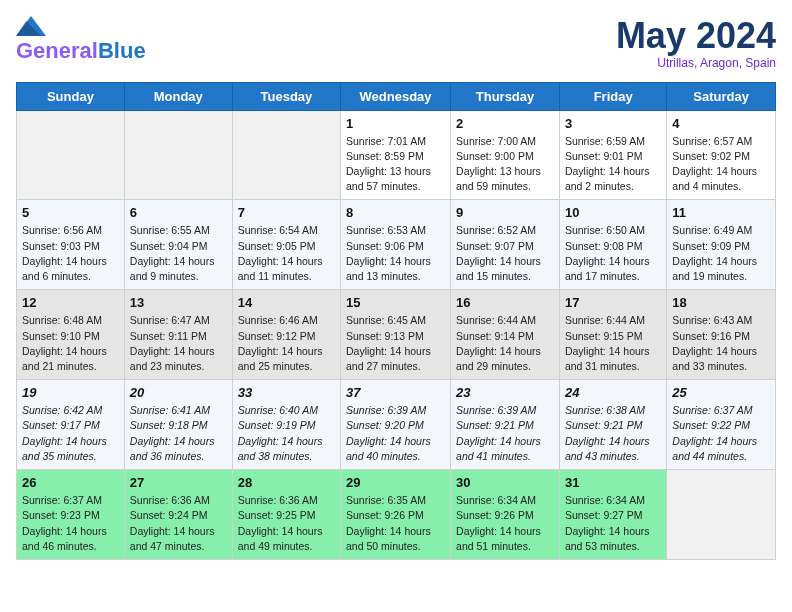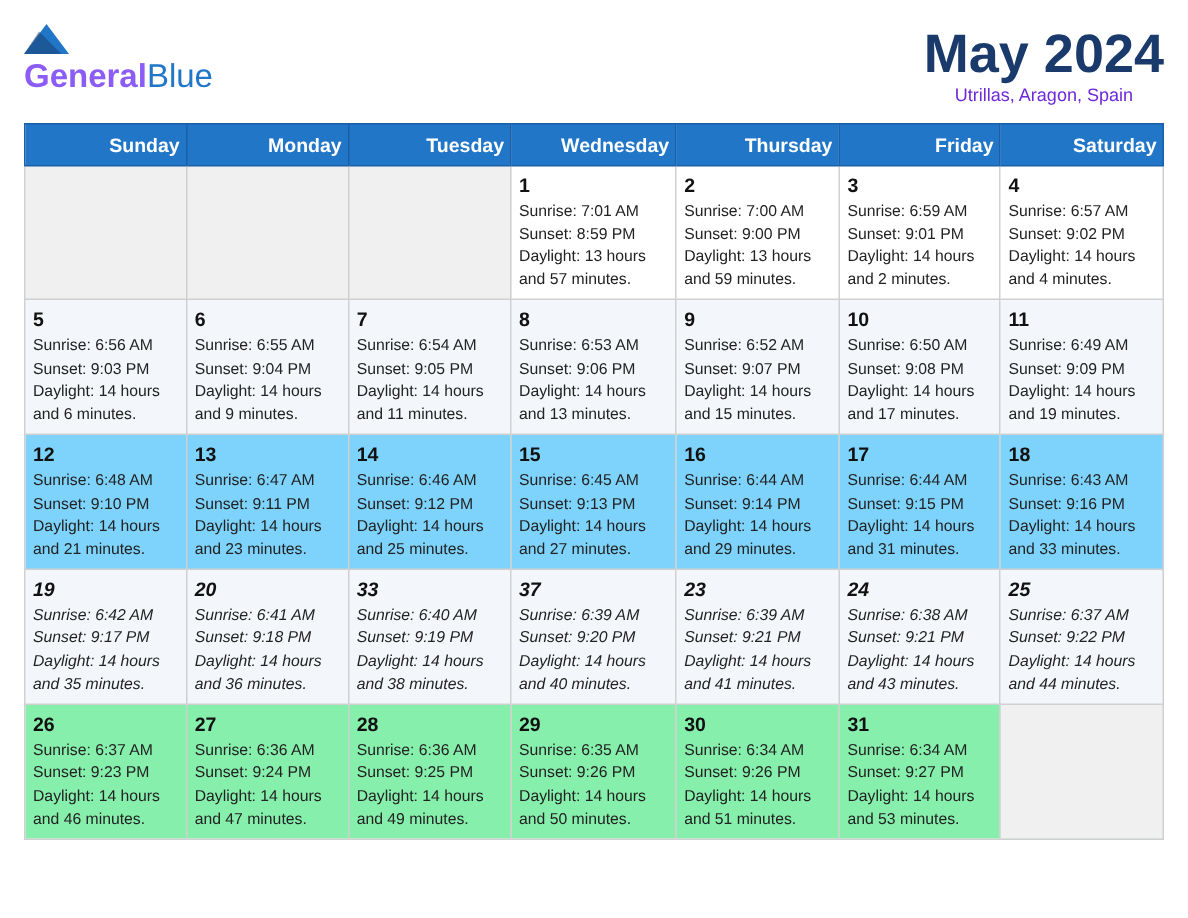--- a/index.html
+++ b/index.html
@@ -20,21 +20,21 @@
       display: flex;
       flex-direction: column;
       align-items: flex-start;
     }
     .logo-icon {
       width: 30px;
       height: 20px;
       margin-bottom: 2px;
     }
     .title-block {
-      text-align: center;
+      text-align: right;
     }
     .month-title {
       font-size: 36px;
       font-weight: bold;
       color: #1a3a6b;
       line-height: 1.1;
     }
     .location {
       font-size: 12px;
       color: #6d28d9;
@@ -43,21 +43,21 @@
       width: 100%;
       border-collapse: collapse;
       font-size: 11px;
     }
     .calendar thead tr {
       background: #2176c7;
       color: #fff;
     }
     .calendar thead th {
       padding: 6px 4px;
-      text-align: right;
+      text-align: center;
       font-size: 13px;
       font-weight: 600;
       border: 1px solid #1a5fa8;
     }
     .calendar tbody tr {
       border-bottom: 1px solid #ccc;
     }
     .calendar tbody td {
       vertical-align: top;
       padding: 5px 5px;
@@ -83,21 +83,21 @@
 </head>
 <body>
 
 <div class="header">
   <div class="logo">
     <svg class="logo-icon" viewBox="0 0 60 40">
       <polygon points="30,0 60,40 0,40" fill="#2176c7"></polygon>
       <polygon points="20,10 50,40 0,40" fill="#1a3a6b" opacity="0.5"></polygon>
     </svg>
     <div>
-      <span style="color:#8b5cf6;font-size:22px;font-weight:bold;">General</span><span style="color:#2176c7;font-size:22px;font-weight:normal;">Blue</span>
+      <span style="color:#8b5cf6;font-size:22px;font-weight:bold;">General</span><span style="color:#2176c7;font-size:22px;font-weight:bold;">Blue</span>
     </div>
   </div>
   <div class="title-block">
     <div class="month-title">May 2024</div>
     <div class="location">Utrillas, Aragon, Spain</div>
   </div>
 </div>
 
 <table class="calendar">
   <thead>
@@ -156,21 +156,21 @@
         </td>
         <td>
           <div class="day-num">10</div>
           <div class="day-info">Sunrise: 6:50 AM<br>Sunset: 9:08 PM<br>Daylight: 14 hours and 17 minutes.</div>
         </td>
         <td>
           <div class="day-num">11</div>
           <div class="day-info">Sunrise: 6:49 AM<br>Sunset: 9:09 PM<br>Daylight: 14 hours and 19 minutes.</div>
         </td>
       </tr>
-      <tr style="background: #7dd3fc;">
+      <tr style="background: #e5e5e5;">
         <td>
           <div class="day-num">12</div>
           <div class="day-info">Sunrise: 6:48 AM<br>Sunset: 9:10 PM<br>Daylight: 14 hours and 21 minutes.</div>
         </td>
         <td>
           <div class="day-num">13</div>
           <div class="day-info">Sunrise: 6:47 AM<br>Sunset: 9:11 PM<br>Daylight: 14 hours and 23 minutes.</div>
         </td>
         <td>
           <div class="day-num">14</div>

